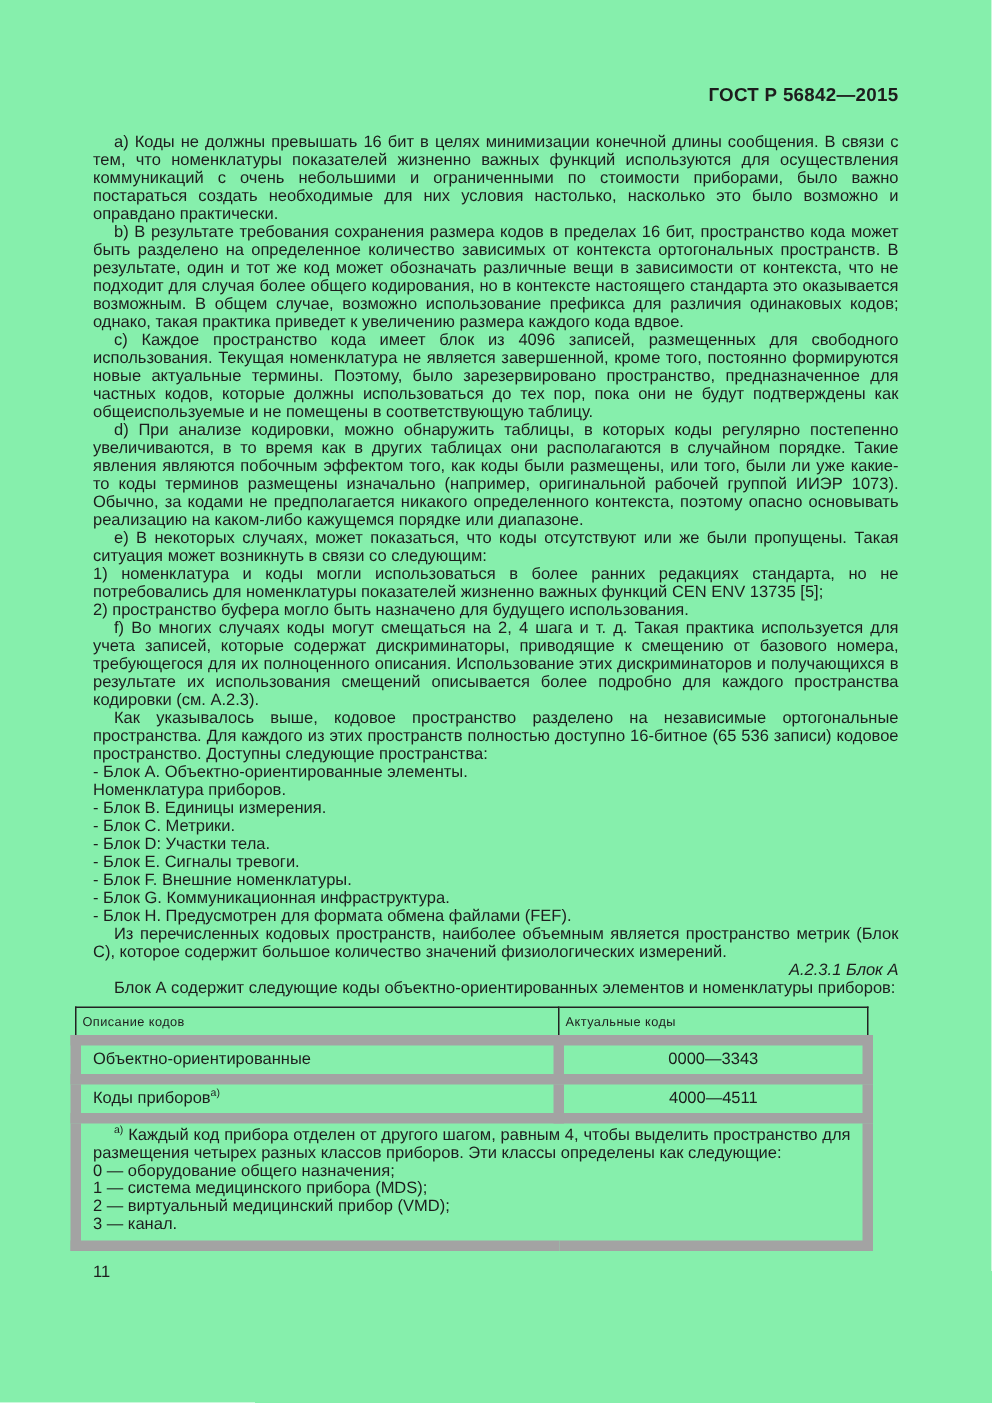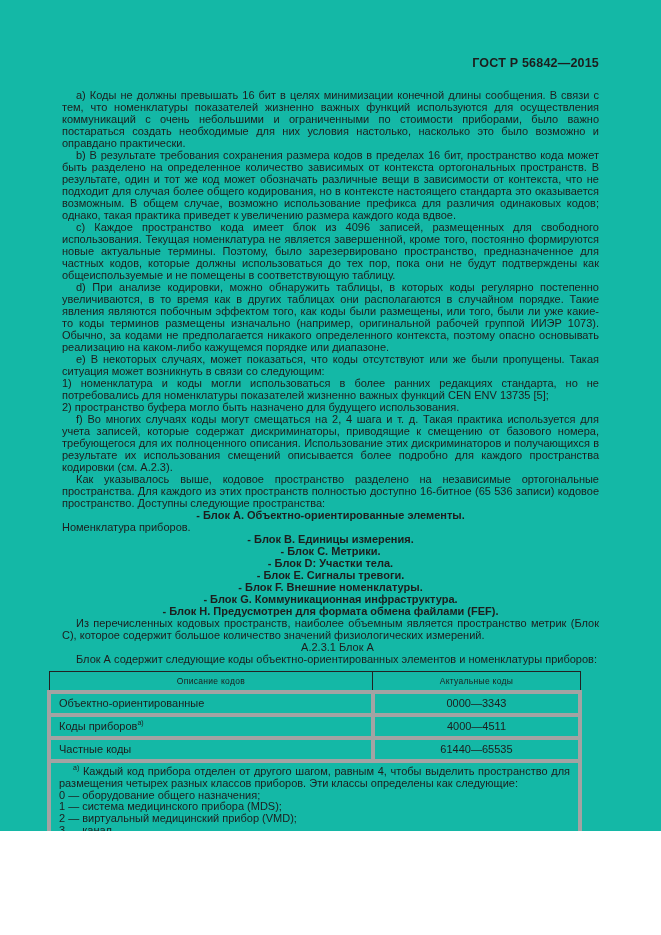--- a/index.html
+++ b/index.html
@@ -1,60 +1,59 @@
 <!DOCTYPE html>
 <html lang="ru"><head>
 <meta charset="utf-8">
 <style>
   html,body { margin:0; padding:0; background:#ffffff; }
   .page {
     position:relative;
-    width:661px; height:831px;
-    background:#14b8a6;
+    width:661px; height:935px;
+    background:#86efac;
     font-family:"Liberation Sans", sans-serif;
     color:#1d1d1d;
     overflow:hidden;
   }
   .page-header {
     position:absolute; top:56px; left:62px; width:537px;
     text-align:right;
     font-size:12.5px; font-weight:bold;
     letter-spacing:0.2px;
   }
   .content {
     position:absolute; top:89px; left:62px; width:537px;
     font-size:11px; line-height:12px;
     text-align:justify;
   }
   .content p { margin:0; }
   .para { text-indent:14px; }
   .heading-bold { font-weight:bold; text-indent:14px; text-align:left; }
-  .heading-plain { text-indent:14px; text-align:center; }
+  .heading-plain { text-indent:14px; text-align:right;font-style:italic; }
   .subitem { margin-left:21px; }
-  .block-item { margin-left:13px; text-align:center;font-weight:bold; }
+  .block-item { margin-left:13px; text-align:left; }
   .block-item-cont { margin-left:58px; text-align:left; }
 
   table.codes-table {
     border-collapse:collapse;
     table-layout:fixed;
     width:535px;
     margin-left:-15px;
     margin-top:6px;
     border:1.5px solid #222222;
   }
   table.codes-table th {
     font-size:8.5px; font-weight:normal;
-    text-align:center;
     padding:3px 4px;
     border:1px solid #222222;
     border-bottom:3px double #222222;
     letter-spacing:0.3px;
   }
   table.codes-table td {
-    border:4px solid #a3a3a3;
+    border:7px solid #a3a3a3;
     font-size:11px;
     padding:3px 8px 4px 8px;
     vertical-align:middle;
   }
   td.cell-codes { text-align:center; }
   sup.fn-ref { font-size:7px; line-height:0; vertical-align:super; }
 
   td.footnote-cell {
     padding:3px 10px 5px 8px;
     font-size:10.5px;
@@ -122,24 +121,20 @@
       <tbody>
         <tr>
           <td><span>Объектно-ориентированные</span><sup class="fn-ref"></sup></td>
           <td class="cell-codes">0000—3343</td>
         </tr>
         <tr>
           <td><span>Коды приборов</span><sup class="fn-ref">а)</sup></td>
           <td class="cell-codes">4000—4511</td>
         </tr>
         <tr>
-          <td><span>Частные коды</span><sup class="fn-ref"></sup></td>
-          <td class="cell-codes">61440—65535</td>
-        </tr>
-        <tr>
           <td class="footnote-cell" colspan="2">
             <p class="fn-first"><sup class="fn-ref">а)</sup><span> Каждый код прибора отделен от другого шагом, равным 4, чтобы выделить пространство для размещения четырех разных классов приборов. Эти классы определены как следующие:</span></p>
             <p class="fn-item">0 — оборудование общего назначения;</p>
             <p class="fn-item">1 — система медицинского прибора (MDS);</p>
             <p class="fn-item">2 — виртуальный медицинский прибор (VMD);</p>
             <p class="fn-item">3 — канал.</p>
           </td>
         </tr>
       </tbody>
     </table>

